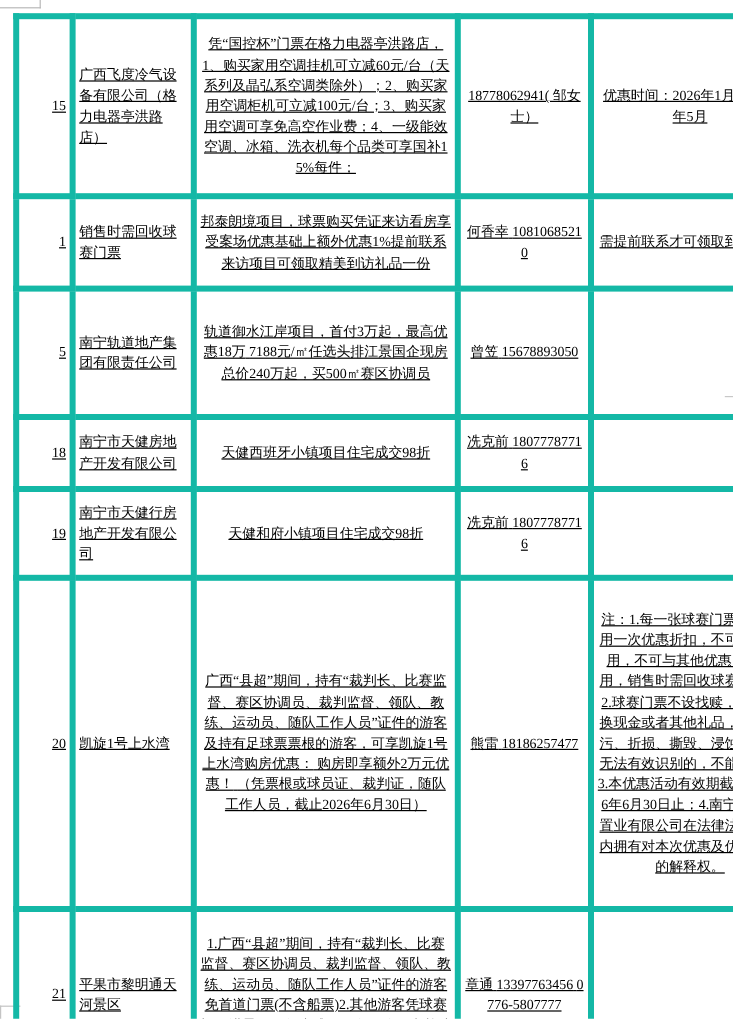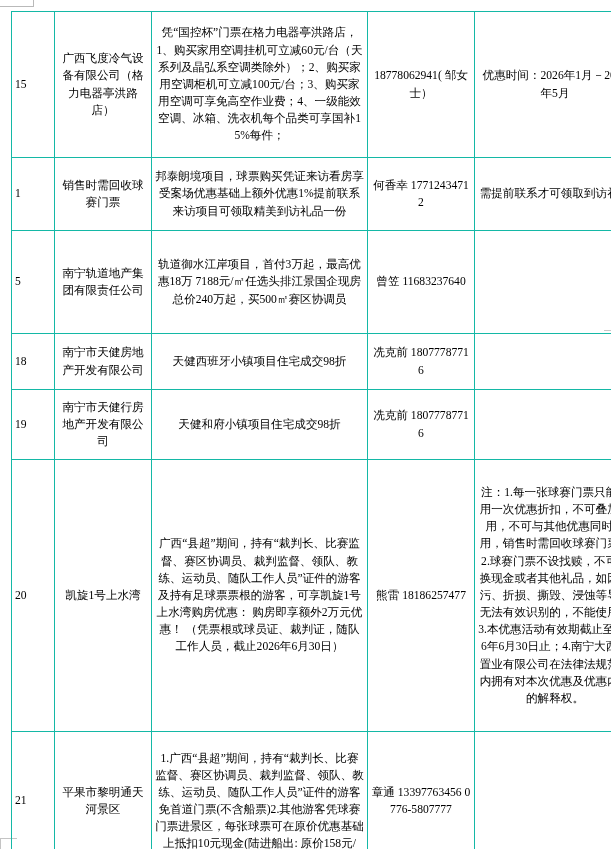--- a/index.html
+++ b/index.html
@@ -58,31 +58,32 @@
 
   table.grid {
     position: absolute;
     left: 11px;
     top: 11px;
     width: 589px;
     border-collapse: collapse;
     table-layout: fixed;
   }
   table.grid td {
-    border: 1px solid #14b8a6;
+    border: 5px solid #14b8a6;
     vertical-align: middle;
     padding: 2px 3px;
     line-height: 1.48;
     font-size: 11.6px;
     color: #000000;
     word-break: break-all;
     overflow-wrap: break-word;
-  }
-  td.c-idx   { width: 36px;  text-align: left; }
-  td.c-name  { width: 90px;  text-align: center; }
+    text-decoration: underline;
+  }
+  td.c-idx   { width: 36px;  text-align: right; }
+  td.c-name  { width: 90px;  text-align: left; }
   td.c-desc  { width: 209px; text-align: center; }
   td.c-contact { width: 100px; text-align: center; }
   td.c-note  { width: 154px; text-align: center; }
 
   
   tr.r15 td { height: 141px; }
   tr.r16 td { height: 68px; }
   tr.r17 td { height: 98px; }
   tr.r18 td { height: 51px; }
   tr.r19 td { height: 65px; }
@@ -126,35 +127,35 @@
         <td class="c-contact">18778062941( 邹女士）</td>
         <td class="c-note">优惠时间：2026年1月－2026年5月</td>
       </tr>
 
       <tr class="r16">
         <td class="c-idx">1</td>
         <td class="c-name">销售时需回收球赛门票</td>
         <td class="c-desc just-desc">邦泰朗境项目，球票购买凭证来访看房享受案场优惠基础上额外优惠1%提前联系来访项目可领取精美到访礼品一份</td>
         <td class="c-contact">
           <span class="ln">何香幸</span>
-          <span class="ln">17712434712</span>
+          <span class="ln">10810685210</span>
         </td>
         <td class="c-note">需提前联系才可领取到访礼品</td>
       </tr>
 
       <tr class="r17">
         <td class="c-idx">5</td>
         <td class="c-name">南宁轨道地产集团有限责任公司</td>
         <td class="c-desc just-desc">
           <span class="ln">轨道御水江岸项目，首付3万起，最高优惠18万</span>
           <span class="ln">7188元/㎡任选头排江景国企现房总价240万起，买500㎡赛区协调员</span>
         </td>
         <td class="c-contact">
           <span class="ln">曾笠</span>
-          <span class="ln">11683237640</span>
+          <span class="ln">15678893050</span>
         </td>
         <td class="c-note"></td>
       </tr>
 
       <tr class="r18">
         <td class="c-idx">18</td>
         <td class="c-name">南宁市天健房地产开发有限公司</td>
         <td class="c-desc">天健西班牙小镇项目住宅成交98折</td>
         <td class="c-contact">
           <span class="ln">冼克前</span>

